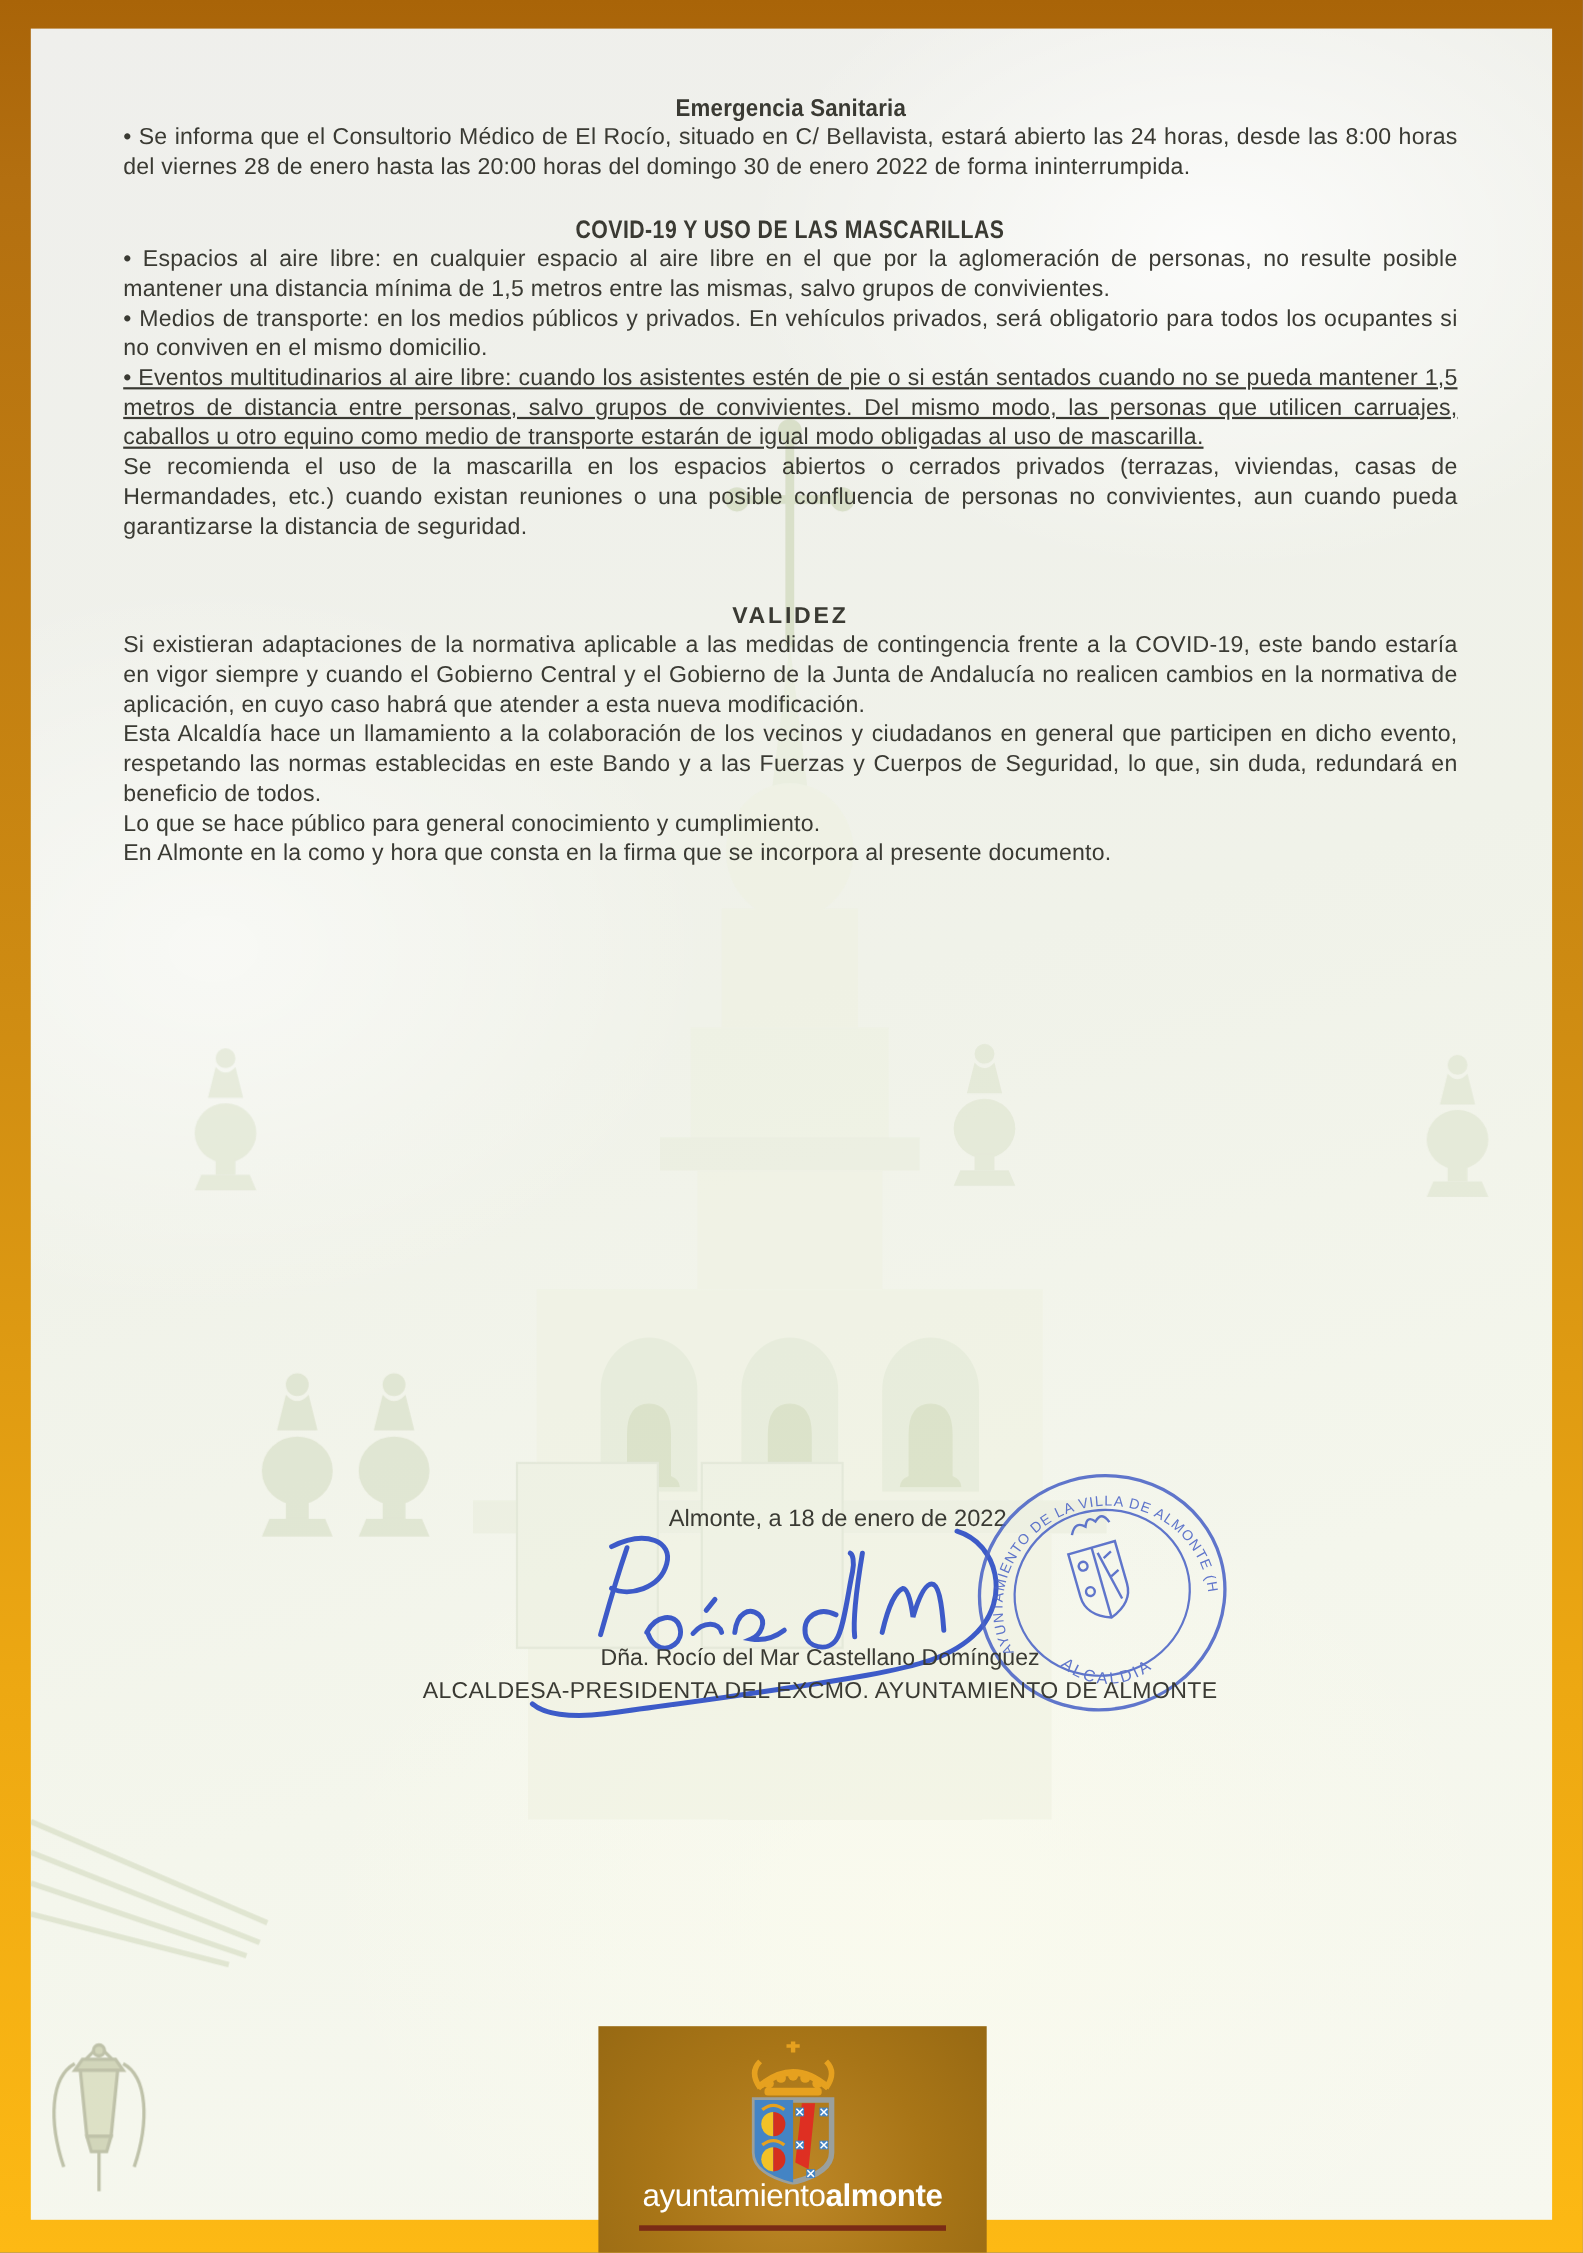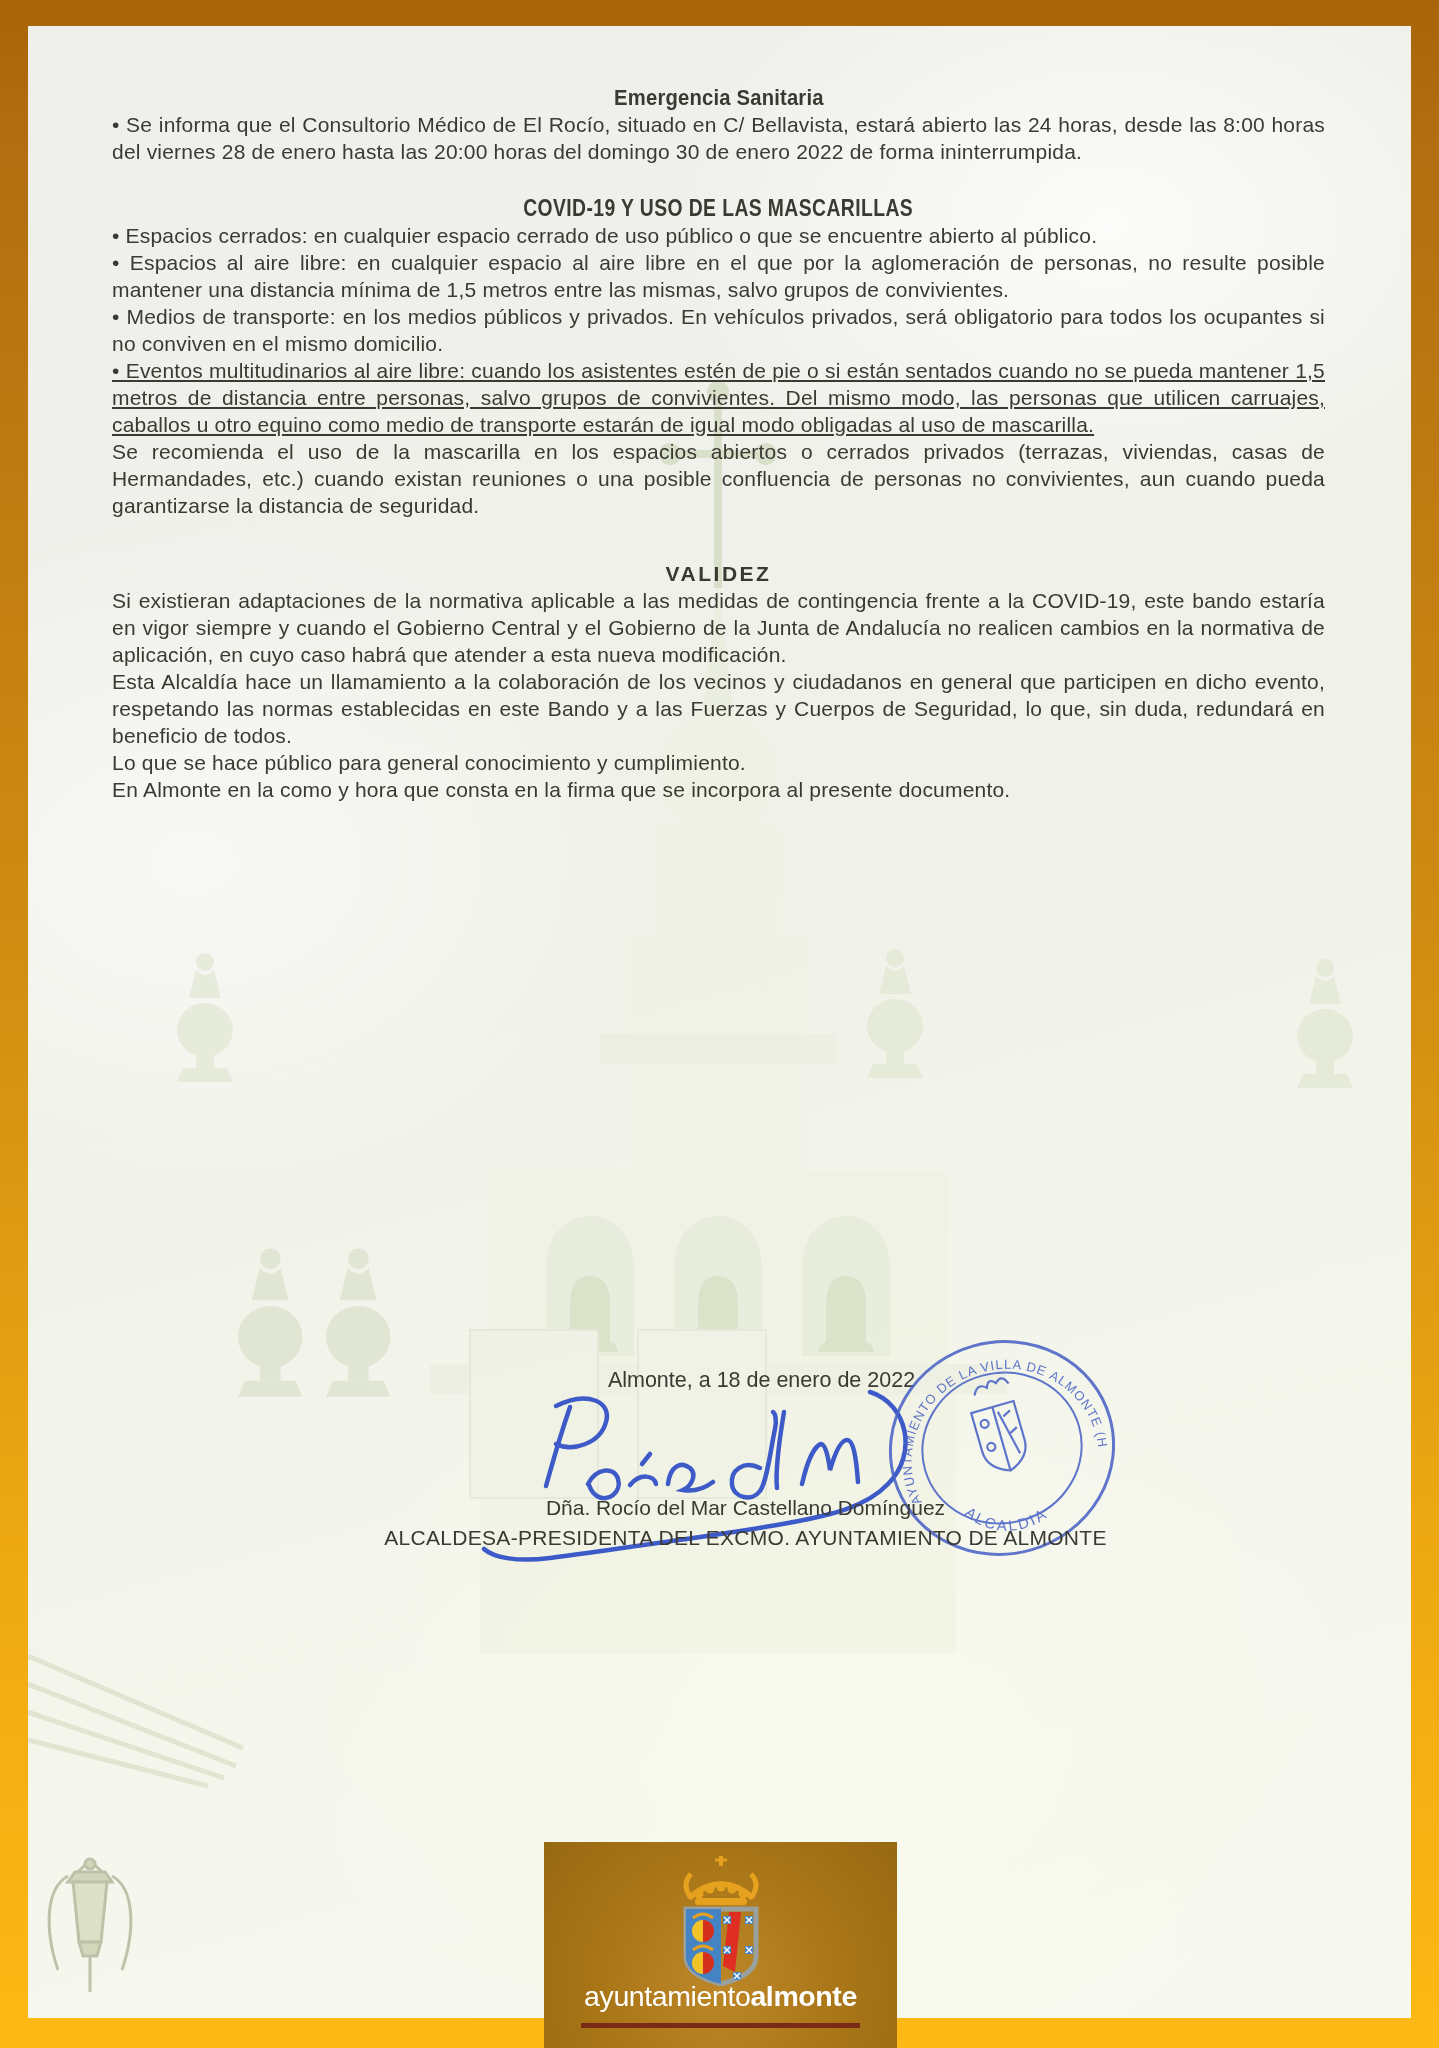--- a/index.html
+++ b/index.html
@@ -16,21 +16,21 @@
       radial-gradient(ellipse 900px 680px at 58% 86%, rgba(252,252,238,.65), rgba(255,255,255,0) 62%),
       linear-gradient(165deg,#efefec 0%,#f0f2e9 45%,#f4f6ec 72%,#f7f8ef 100%);
   }
   .watermark{position:absolute;left:0;top:0;width:100%;height:100%;pointer-events:none;}
   .doc{position:relative;padding:58px 86px 0 84px;color:#3a3a33;font-size:21px;line-height:27px;text-align:justify;letter-spacing:.2px;}
   .h-center{text-align:center;font-weight:bold;margin:0;}
   .h1{font-size:22px;}
   .h1 span{display:inline-block;transform:scaleX(.92);transform-origin:center;}
   .h2{margin-top:30px;font-size:23px;}
   .h2 span{display:inline-block;transform:scaleX(.84);transform-origin:center;letter-spacing:.5px;}
-  .h3{margin-top:41px;font-size:21px;}
+  .h3{margin-top:54px;font-size:21px;}
   .h3 span{display:inline-block;letter-spacing:2.5px;}
   .doc p{margin:0;}
   .mt11{margin-top:11px;} .mt34{margin-top:34px;} .mt28{margin-top:28px;}
   .mt27{margin-top:27px;text-decoration:underline;} .mt26{margin-top:26px;} .mt43{margin-top:43px;}
   .mt59{margin-top:59px;} .mt39{margin-top:39px;} .mt20{margin-top:20px;}
   .abs-center{position:absolute;left:0;width:100%;text-align:center;color:#3a3a33;font-size:21px;}
   .date-line{top:1368px;transform:translateX(42px);font-size:21.5px;}
   .signer-name{top:1496px;transform:translateX(26px);}
   .signer-title{top:1526px;transform:translateX(26px);letter-spacing:.3px;}
   .signature-svg{position:absolute;left:430px;top:1372px;}
@@ -139,21 +139,20 @@
           <path d="M84,1850 C106,1862 108,1902 94,1944" fill="none"></path>
           <line x1="62" y1="1930" x2="62" y2="1966"></line>
         </g>
       </g>
     </svg>
 
     <div class="doc">
       <h1 class="h-center h1"><span>Emergencia Sanitaria</span></h1>
       <p class="mt11">• Se informa que el Consultorio Médico de El Rocío, situado en C/ Bellavista, estará abierto las 24 horas, desde las 8:00 horas del viernes 28 de enero hasta las 20:00 horas del domingo 30 de enero 2022 de forma ininterrumpida.</p>
       <h2 class="h-center h2"><span>COVID-19 Y USO DE LAS MASCARILLAS</span></h2>
-      <p class="mt28">• Espacios cerrados: en cualquier espacio cerrado de uso público o que se encuentre abierto al público.</p>
       <p class="mt28">• Espacios al aire libre: en cualquier espacio al aire libre en el que por la aglomeración de personas, no resulte posible mantener una distancia mínima de 1,5 metros entre las mismas, salvo grupos de convivientes.</p>
       <p class="mt28">• Medios de transporte: en los medios públicos y privados. En vehículos privados, será obligatorio para todos los ocupantes si no conviven en el mismo domicilio.</p>
       <p class="mt27">•  Eventos multitudinarios al aire libre: cuando los asistentes estén de pie o si están sentados cuando no se pueda mantener 1,5 metros de distancia entre personas, salvo grupos de convivientes. Del mismo modo, las personas que utilicen carruajes, caballos u otro equino como medio de transporte estarán de igual modo obligadas al uso de mascarilla.</p>
       <p class="mt26">Se recomienda el uso de la mascarilla en los espacios abiertos o cerrados privados (terrazas, viviendas, casas de Hermandades, etc.) cuando existan reuniones o una posible confluencia de personas no convivientes, aun cuando pueda garantizarse la distancia de seguridad.</p>
       <h3 class="h-center h3"><span>VALIDEZ</span></h3>
       <p class="mt43">Si existieran adaptaciones de la normativa aplicable a las medidas de contingencia frente a la COVID-19, este bando estaría en vigor siempre y cuando el Gobierno Central y el Gobierno de la Junta de Andalucía no realicen cambios en la normativa de aplicación, en cuyo caso habrá que atender a esta nueva modificación.</p>
       <p class="mt59">Esta Alcaldía hace un llamamiento a la colaboración de los vecinos y ciudadanos en general que participen en dicho evento, respetando las normas establecidas en este Bando y a las Fuerzas y Cuerpos de Seguridad, lo que, sin duda, redundará en beneficio de todos.</p>
       <p class="mt39">Lo que se hace público para general conocimiento y cumplimiento.</p>
       <p class="mt20">En Almonte en la como y hora que consta en la firma que se incorpora al presente documento.</p>
     </div>

